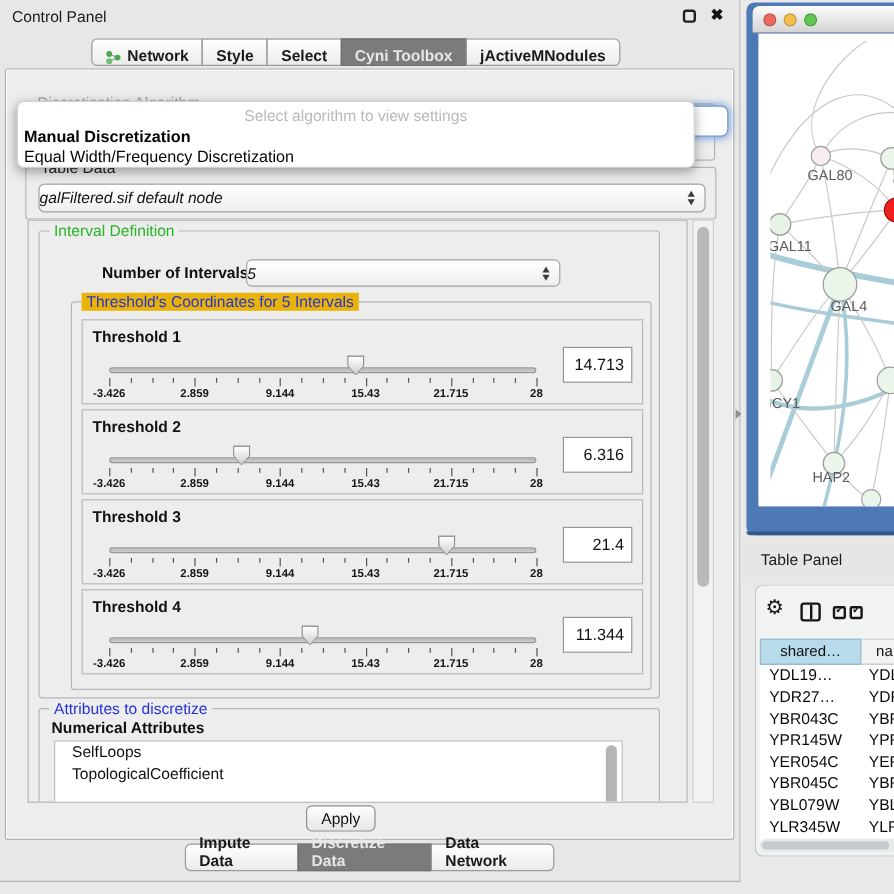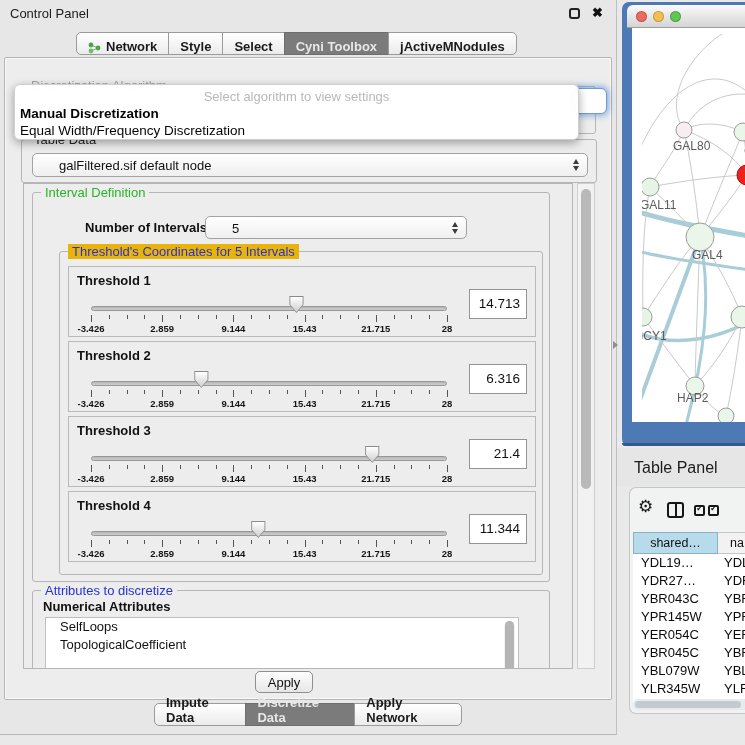--- a/index.html
+++ b/index.html
@@ -36,21 +36,21 @@
         border:1px solid #6f9bd2; border-radius:6px; box-shadow:0 0 6px 2px rgba(100,150,220,.7); z-index:5; }
 
   
   #popup { position:absolute; left:9px; top:26px; width:565px; height:56px; background:rgba(255,255,255,.98);
            border:1px solid #cfcfcf; border-radius:6px; box-shadow:0 3px 10px rgba(0,0,0,.35); z-index:10; }
   #popup-prompt { position:absolute; top:4px; left:0; right:0; text-align:center; font-size:13px; color:#b8b8b8; }
   .popup-opt { position:absolute; left:5px; font-size:13.5px; color:#050505; line-height:16px; white-space:nowrap; }
   .popup-opt.b { font-weight:700; }
 
   .combo { position:absolute; background:linear-gradient(#ffffff,#efefef); border:1px solid #a3a3a3; border-radius:5px; }
-  .combo .cval { position:absolute; left:26px; top:50%; transform:translateY(-50%); font-size:13px; color:#111; white-space:nowrap; }
+  .combo .cval { position:absolute; left:0; top:50%; transform:translateY(-50%); font-size:13px; color:#111; white-space:nowrap;font-style:italic; }
   .spin { position:absolute; right:8px; top:50%; transform:translateY(-50%); display:flex; flex-direction:column; gap:2px; }
   .spin .up { width:0; height:0; border-left:3.5px solid transparent; border-right:3.5px solid transparent; border-bottom:5px solid #3c3c3c; }
   .spin .dn { width:0; height:0; border-left:3.5px solid transparent; border-right:3.5px solid transparent; border-top:5px solid #3c3c3c; }
 
   #tabledata-group { left:16px; top:81px; width:576px; height:44px; }
   #tabledata-group .gtitle { color:#262626; }
   #tabledata-combo { left:10px; top:13px; width:556px; height:24px; }
 
   
   #viewport { position:absolute; left:18px; top:125px; width:550px; height:486px; border:1px solid #b5b5b5;
@@ -93,21 +93,21 @@
   
   #net-win { position:absolute; left:622px; top:2px; width:123px; height:444px; background:#4d79b4; border-radius:7px 0 0 7px; }
   #net-win:after { content:""; position:absolute; left:0; right:0; bottom:0; height:3px; background:#33598d; border-radius:0 0 0 7px; }
   #net-titlebar { position:absolute; left:5px; top:3px; right:0; height:23px; background:linear-gradient(#fbfbfb,#d4d4d4);
                   border-bottom:1px solid #9e9e9e; border-radius:6px 0 0 0; }
   .light { position:absolute; top:6px; width:11px; height:11px; border-radius:50%; border:1px solid rgba(0,0,0,.2); }
   #net-canvas { position:absolute; left:10px; top:26px; width:113px; height:394px; background:#ffffff; overflow:hidden;padding-left:10px; }
 
   
   #tp-header { position:absolute; left:617px; top:448px; width:128px; height:38px; background:#e6e6e6; }
-  #tp-title { position:absolute; left:17px; top:11px; font-size:16px; color:#1c1c1c; }
+  #tp-title { position:absolute; left:17px; top:11px; font-size:13px; color:#1c1c1c; }
   #tp-win { position:absolute; left:629px; top:487px; width:116px; height:227px; background:#f1f2f2;
             border:1px solid #c6c6c6; border-right:none; border-radius:7px 0 0 7px; }
   #tp-gear { position:absolute; left:8px; top:10px; font-size:17px; color:#161616; line-height:17px; }
   .colicon { position:absolute; left:37px; top:14px; width:17px; height:16px; border:2px solid #161616; border-radius:3px; }
   .colicon:after { content:""; position:absolute; left:50%; top:0; bottom:0; width:2px; background:#161616; transform:translateX(-50%); }
   .chk { position:absolute; top:17px; width:11px; height:11px; border:2px solid #161616; border-radius:2px; }
   .chk:after { content:"✓"; position:absolute; left:0px; top:-4px; font-size:9px; font-weight:700; color:#161616; }
   #tp-table { position:absolute; left:3px; top:44px; width:113px; height:172px; background:#fff; overflow:hidden; }
   #tp-head { display:flex; height:22px; }
   #tp-head .h1 { width:85px; background:#b7dbeb; border:1px solid #8cb0c4; font-size:12.5px; text-align:center; line-height:20px; color:#111; }
@@ -363,21 +363,21 @@
     </div>
 
     <div id="bottom-tabs" class="seg-tabs">
         <div class="seg">
           <span>Impute Data</span>
         </div>
         <div class="seg sel">
           <span>Discretize Data</span>
         </div>
         <div class="seg">
-          <span>Apply Network</span>
+          <span>Data Network</span>
         </div>
       </div>
   </div>
 
   <div id="net-win">
     <div id="net-titlebar">
       <span class="light" id="light-close" style="left: 9px; background: rgb(237, 106, 94);"></span>
       <span class="light" id="light-min" style="left: 26px; background: rgb(244, 191, 79);"></span>
       <span class="light" id="light-zoom" style="left: 43px; background: rgb(97, 197, 84);"></span>
     </div>

